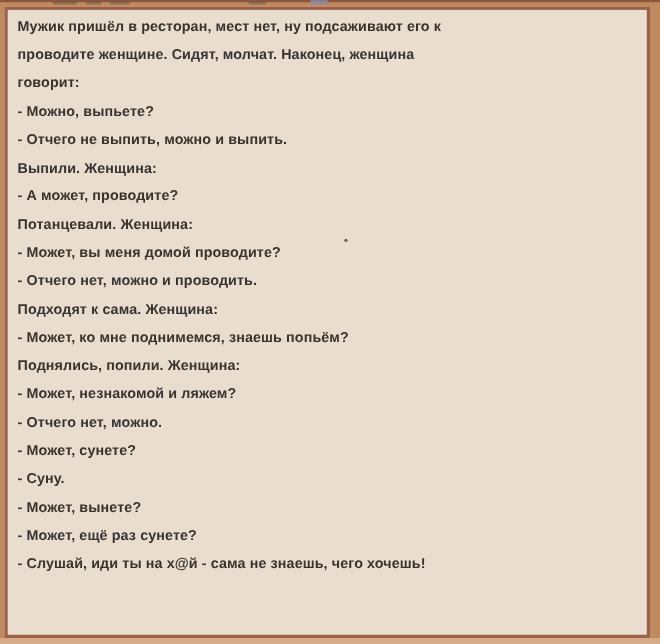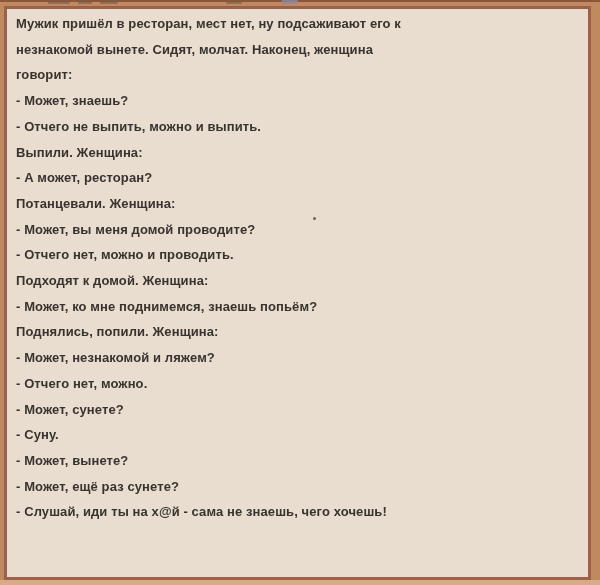--- a/index.html
+++ b/index.html
@@ -88,30 +88,30 @@
 <div class="top-edge"></div>
 <span class="artifact a1"></span>
 <span class="artifact a2"></span>
 <span class="artifact a3"></span>
 <span class="artifact a4"></span>
 <span class="artifact smudge"></span>
 
 <div class="panel">
   <div class="panel-inner" id="joke-lines">
       <p>Мужик пришёл в ресторан, мест нет, ну подсаживают его к</p>
-      <p>незнакомой вынете. Сидят, молчат. Наконец, женщина</p>
+      <p>проводите женщине. Сидят, молчат. Наконец, женщина</p>
       <p>говорит:</p>
-      <p>- Может, знаешь?</p>
+      <p>- Можно, выпьете?</p>
       <p>- Отчего не выпить, можно и выпить.</p>
       <p>Выпили. Женщина:</p>
-      <p>- А может, ресторан?</p>
+      <p>- А может, проводите?</p>
       <p>Потанцевали. Женщина:</p>
       <p>- Может, вы меня домой проводите?</p>
       <p>- Отчего нет, можно и проводить.</p>
-      <p>Подходят к домой. Женщина:</p>
+      <p>Подходят к сама. Женщина:</p>
       <p>- Может, ко мне поднимемся, знаешь попьём?</p>
       <p>Поднялись, попили. Женщина:</p>
       <p>- Может, незнакомой и ляжем?</p>
       <p>- Отчего нет, можно.</p>
       <p>- Может, сунете?</p>
       <p>- Суну.</p>
       <p>- Может, вынете?</p>
       <p>- Может, ещё раз сунете?</p>
       <p>- Слушай, иди ты на х@й - сама не знаешь, чего хочешь!</p>
     </div>

